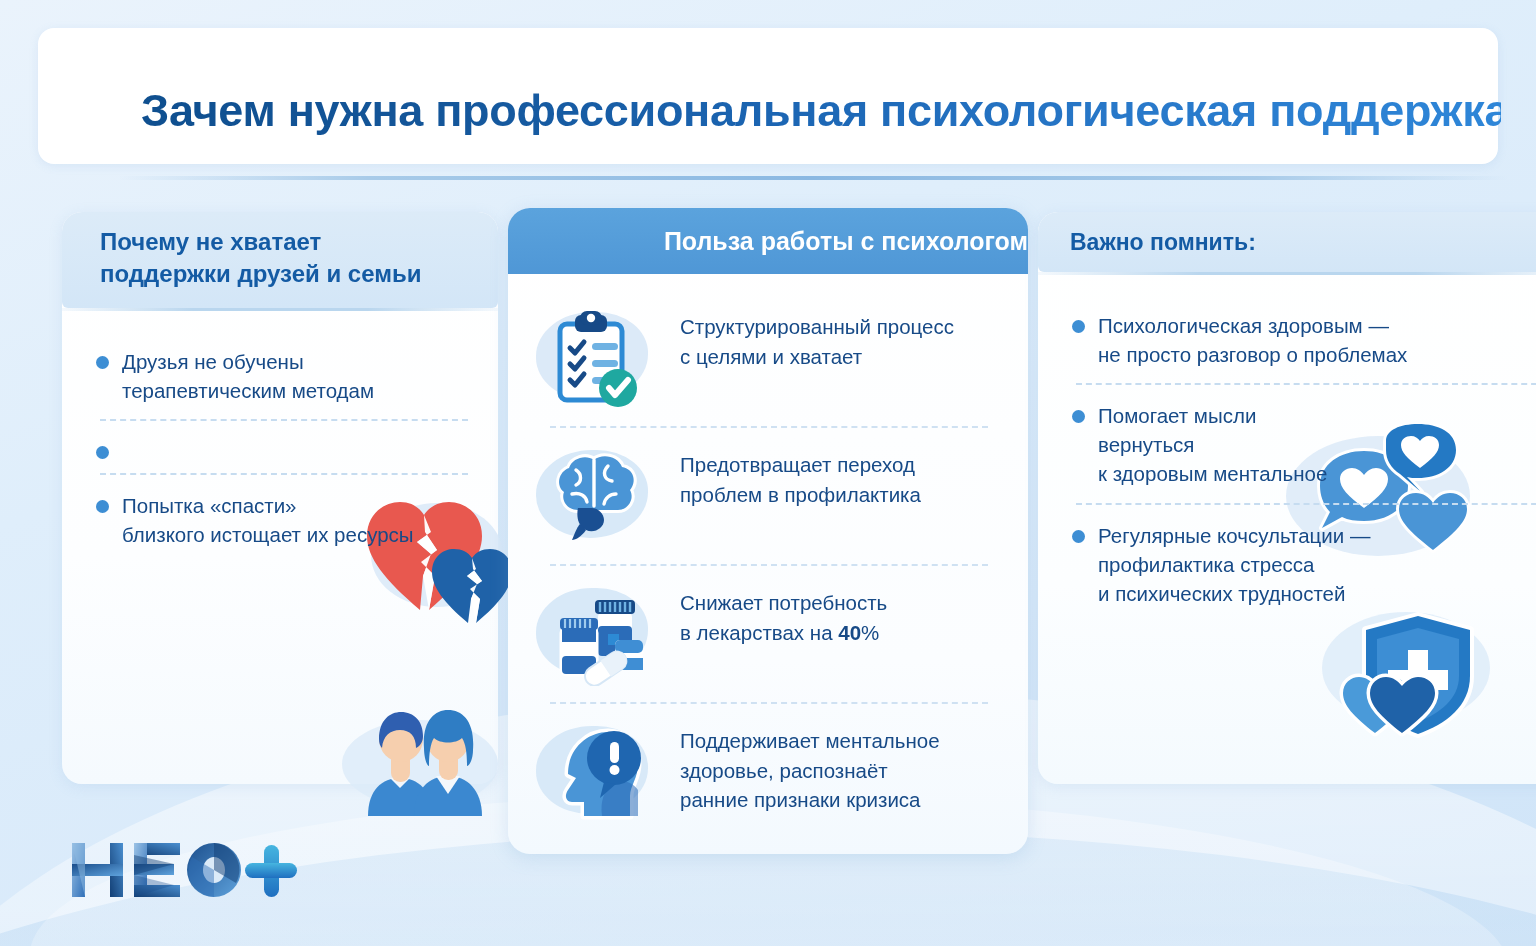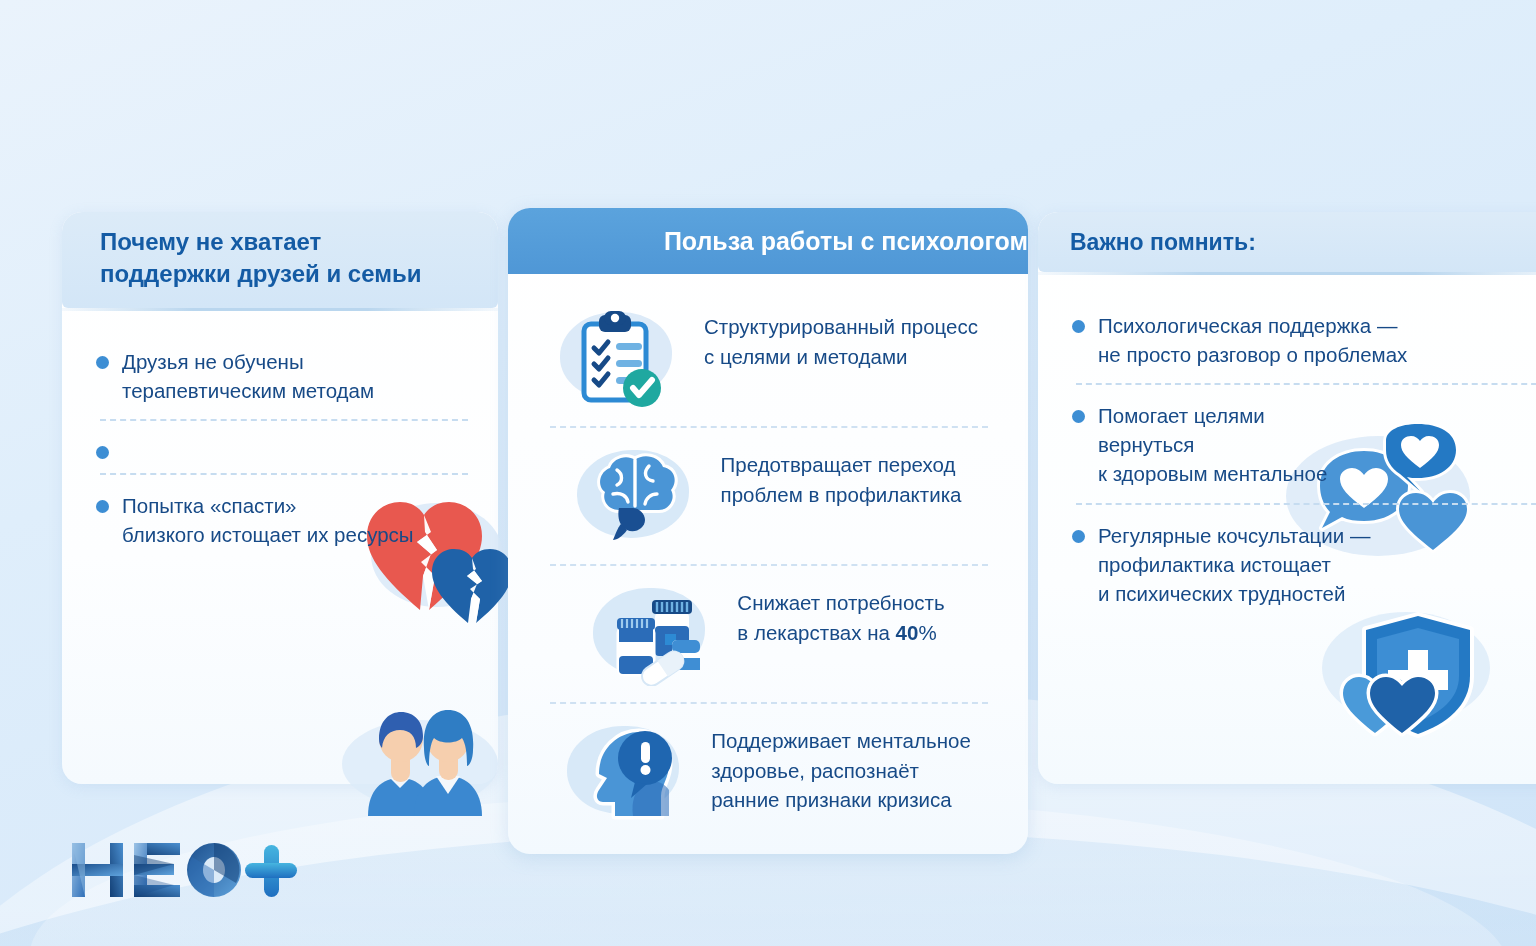--- a/index.html
+++ b/index.html
@@ -109,21 +109,21 @@
     flex:0 0 13px;margin-top:9px;
   }
   .bullet-text{color:#174a87;font-size:20.5px;line-height:1.42;}
   .divider{
     border:0;border-top:2px dashed #c6dcf0;margin:2px 4px 2px 4px;height:0;
     position:relative;z-index:2;
   }
 
   
   .mid-list{padding:16px 26px 0 22px;}
-  .mid-row{display:flex;align-items:flex-start;gap:28px;padding:12px 0 12px 4px;justify-content:center;}
+  .mid-row{display:flex;align-items:flex-start;gap:28px;padding:12px 0 12px 4px;}
   .mid-icon{position:relative;flex:0 0 118px;height:112px;}
   .mid-text{color:#174a87;font-size:20.5px;line-height:1.45;padding-top:10px;}
   .mid-text b{font-weight:bold;}
   .mid-div{border:0;border-top:2px dashed #cfe1f2;margin:0 14px 0 20px;}
 
   .icon-blob{
     position:absolute;left:2px;top:10px;width:112px;height:88px;border-radius:50% 46% 52% 48%;
     background:#d8e9f8;
   }
   svg{display:block;}
@@ -137,20 +137,24 @@
 </style>
 </head>
 <body>
 
 <div class="page">
 
   <div class="wave1"></div>
   <div class="wave2"></div>
   <div class="wave3"></div>
 
+  <div class="header-band">
+    <div class="title">Зачем нужна профессиональная психологическая поддержка</div>
+    <div class="title-rule"></div>
+  </div>
 
   <div class="card card-left">
     <div class="card-head">
       <div class="card-head-text">Почему не хватает</div>
       <div class="card-head-text">поддержки друзей и семьи</div>
     </div>
     <div class="head-underline"></div>
 
     <div class="bullet-list">
 
@@ -228,21 +232,21 @@
             <path d="M28 74 l5 5 l9 -11" stroke="#174a87" stroke-width="5" fill="none" stroke-linecap="round" stroke-linejoin="round"></path>
             <rect x="50" y="37" width="26" height="7" rx="3.5" fill="#6fb2e3"></rect>
             <rect x="50" y="54" width="26" height="7" rx="3.5" fill="#6fb2e3"></rect>
             <rect x="50" y="71" width="26" height="7" rx="3.5" fill="#6fb2e3"></rect>
             <circle cx="76" cy="82" r="19" fill="#1fa8a0"></circle>
             <path d="M67 82 l6 7 l13 -15" stroke="#ffffff" stroke-width="6" fill="none" stroke-linecap="round" stroke-linejoin="round"></path>
           </svg>
         </div>
         <div class="mid-text">
           <span>Структурированный процесс</span><br>
-          <span>с целями и методами</span>
+          <span>с целями и хватает</span>
         </div>
       </div>
       <hr class="mid-div">
 
       <div class="mid-row">
         <div class="mid-icon">
           <div class="icon-blob"></div>
           <svg class="icon-svg" width="104" height="104" viewBox="0 0 104 104">
             <path d="M22 48 C 14 42 16 28 27 24 C 30 14 44 10 52 16 C 60 9 76 12 80 23 C 92 25 95 38 88 46 C 93 55 86 66 76 66 L 36 66 C 25 66 19 56 22 48 Z" fill="#ffffff" stroke="#ffffff" stroke-width="6" stroke-linejoin="round"></path>
             <path d="M22 48 C 14 42 16 28 27 24 C 30 14 44 10 52 16 C 60 9 76 12 80 23 C 92 25 95 38 88 46 C 93 55 86 66 76 66 L 36 66 C 25 66 19 56 22 48 Z" fill="#4a95d6"></path>
@@ -331,41 +335,41 @@
     <div class="card-head">
       <div class="card-head-text">Важно помнить:</div>
     </div>
     <div class="head-underline"></div>
 
     <div class="bullet-list">
 
       <div class="bullet-item">
         <span class="dot"></span>
         <span class="bullet-text">
-          <span>Психологическая поддержка —</span><br>
+          <span>Психологическая здоровым —</span><br>
           <span>не просто разговор о проблемах</span>
         </span>
       </div>
       <hr class="divider">
 
       <div class="bullet-item">
         <span class="dot"></span>
         <span class="bullet-text">
-          <span>Помогает целями</span><br>
+          <span>Помогает мысли</span><br>
           <span>вернуться</span><br>
           <span>к здоровым ментальное</span>
         </span>
       </div>
       <hr class="divider">
 
       <div class="bullet-item">
         <span class="dot"></span>
         <span class="bullet-text">
           <span>Регулярные кочсультации —</span><br>
-          <span>профилактика истощает</span><br>
+          <span>профилактика стресса</span><br>
           <span>и психических трудностей</span>
         </span>
       </div>
     </div>
   </div>
 
   <div class="illus" style="left:1278px;top:424px;">
     <svg width="200" height="150" viewBox="0 0 200 150">
       <ellipse cx="100" cy="72" rx="92" ry="60" fill="#dceaf8" opacity=".85"></ellipse>
       <path d="M42 62 C 42 40 62 27 86 27 C 110 27 130 40 130 62 C 130 84 110 97 86 97 C 78 97 70 96 64 93 L 44 104 L 52 88 C 46 82 42 72 42 62 Z" fill="#ffffff" stroke="#ffffff" stroke-width="6" stroke-linejoin="round"></path>

